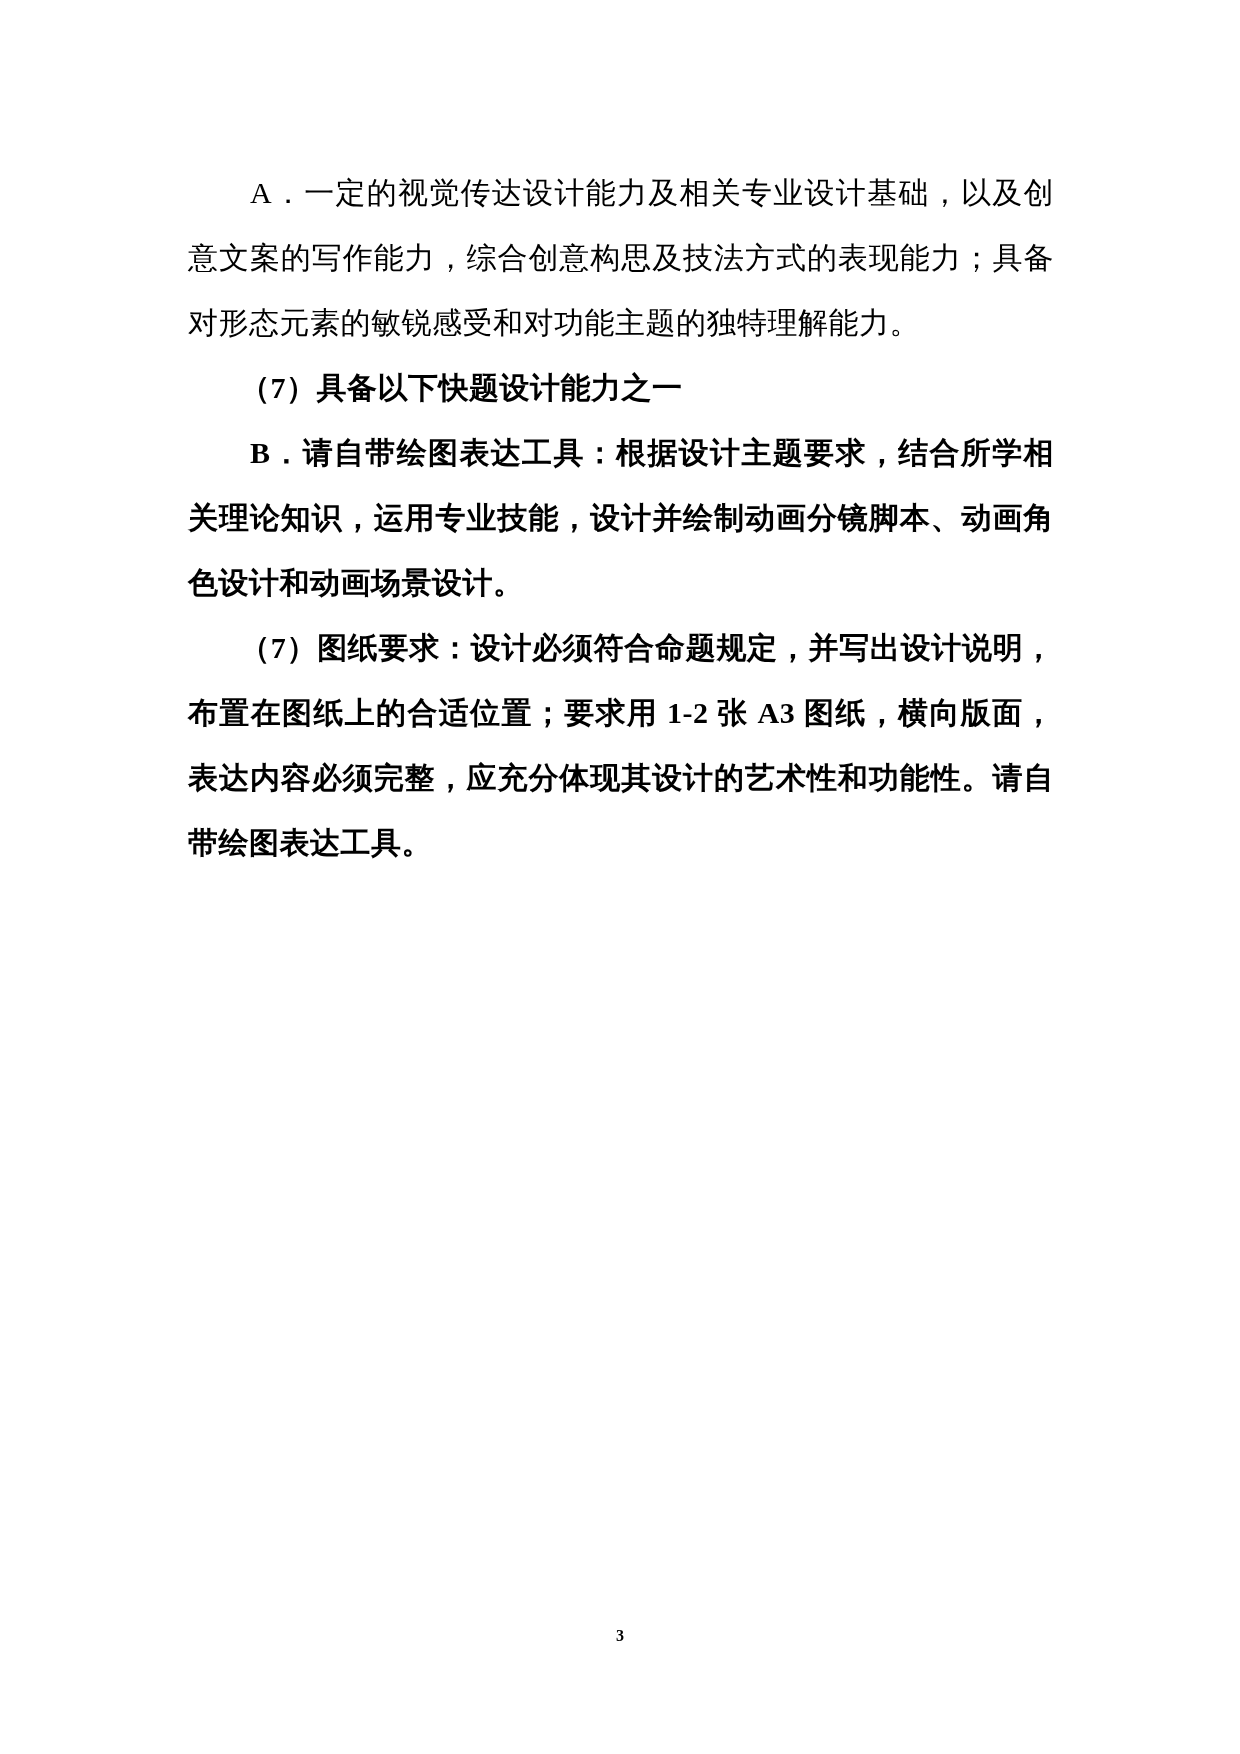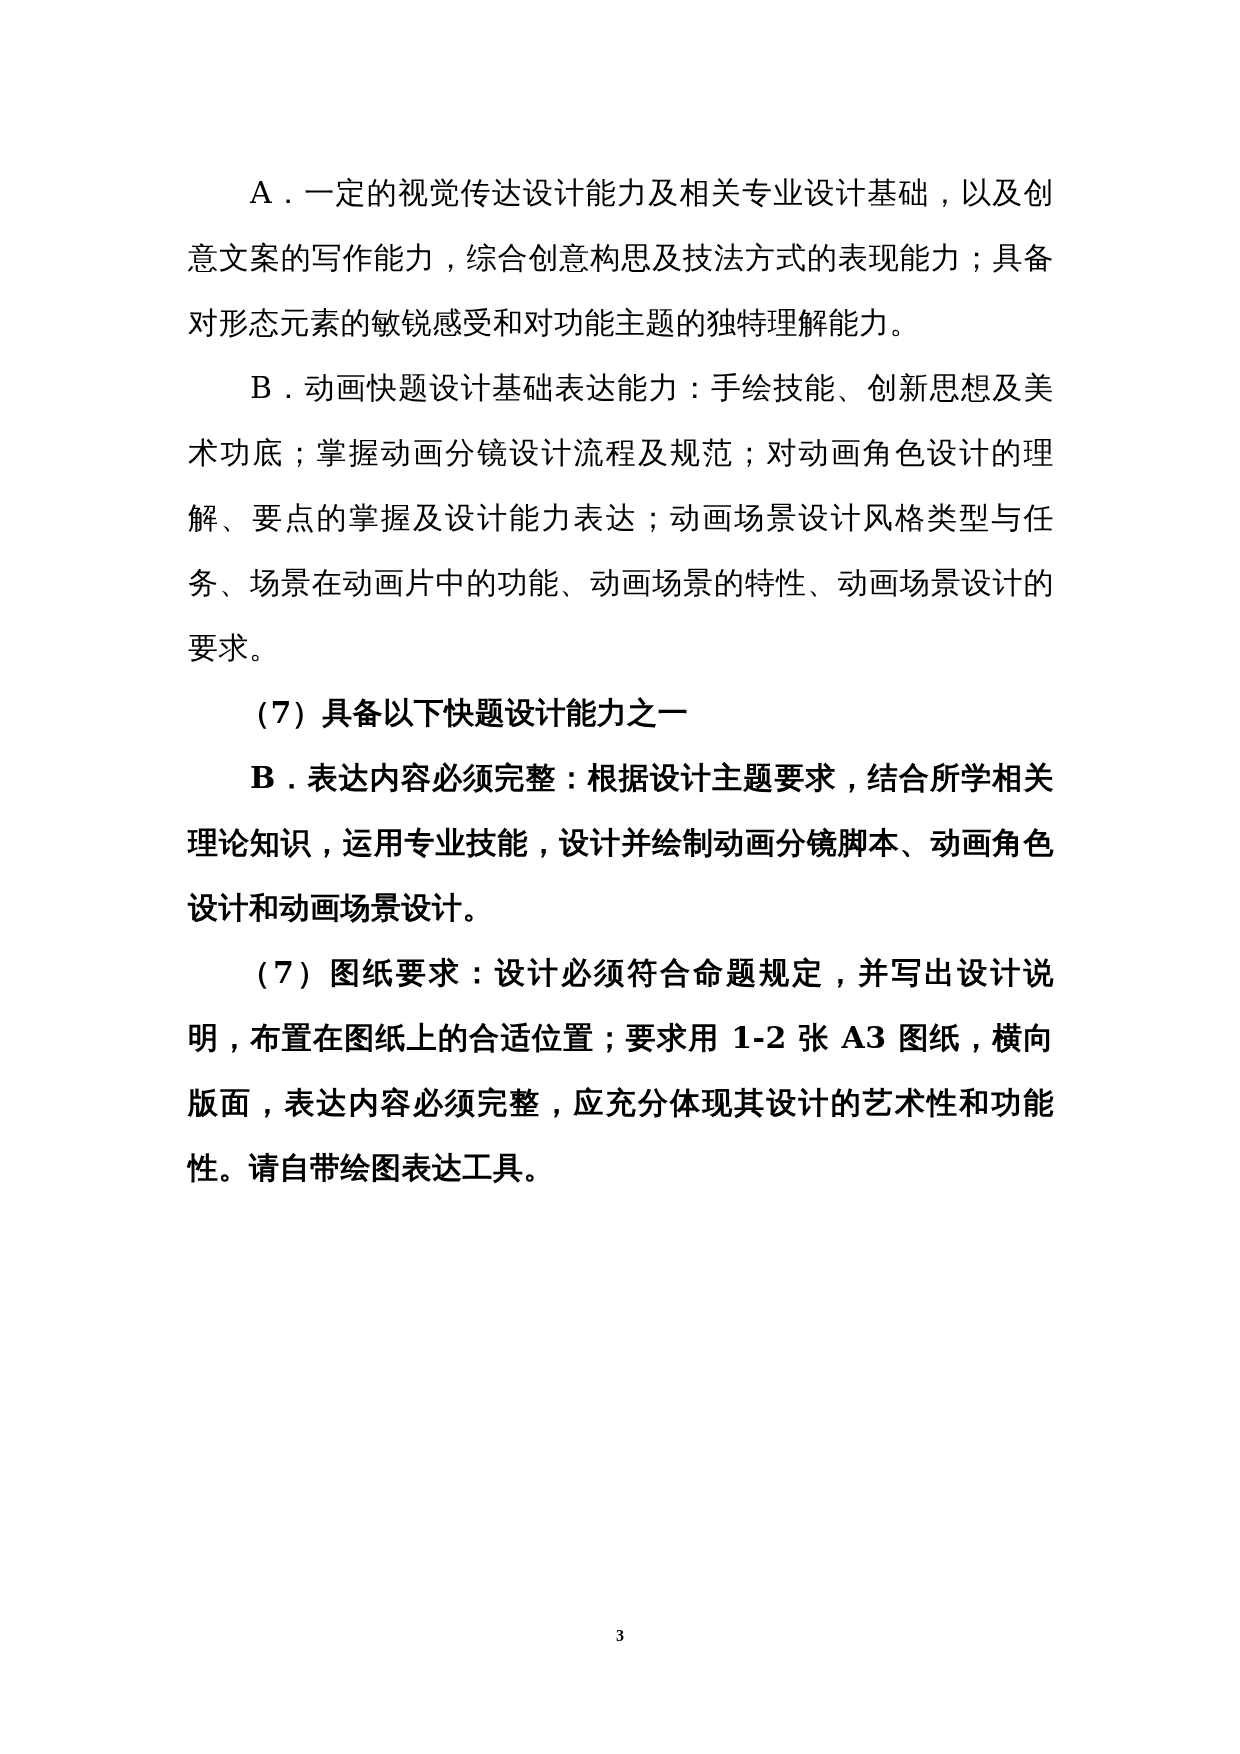--- a/index.html
+++ b/index.html
@@ -29,20 +29,21 @@
       top: 160px;
       width: 866px;
     }
     .para {
       margin: 0;
       font-size: 30px;
       line-height: 65px;
       text-align: justify;
       text-align-last: left;
       letter-spacing: 0.5px;
+      font-family: Liberation Serif, serif;
     }
     .indent { text-indent: 62px; }
     .indent-sm { text-indent: 52px; }
     .bold { font-weight: bold; }
     .page-number {
       position: absolute;
       left: 0;
       width: 1240px;
       top: 1626px;
       text-align: center;
@@ -51,19 +52,18 @@
       font-size: 16px;
       line-height: 20px;
     }
   </style>
 </head>
 <body>
 
 <div class="page">
   <div class="body-text">
     <p class="para indent">A．一定的视觉传达设计能力及相关专业设计基础，以及创意文案的写作能力，综合创意构思及技法方式的表现能力；具备对形态元素的敏锐感受和对功能主题的独特理解能力。</p>
-    <p class="para indent">B．动画快题设计基础表达能力：手绘技能、创新思想及美术功底；掌握动画分镜设计流程及规范；对动画角色设计的理解、要点的掌握及设计能力表达；动画场景设计风格类型与任务、场景在动画片中的功能、动画场景的特性、动画场景设计的要求。</p>
     <p class="para indent-sm bold">（7）具备以下快题设计能力之一</p>
-    <p class="para indent bold">B．表达内容必须完整：根据设计主题要求，结合所学相关理论知识，运用专业技能，设计并绘制动画分镜脚本、动画角色设计和动画场景设计。</p>
+    <p class="para indent bold">B．请自带绘图表达工具：根据设计主题要求，结合所学相关理论知识，运用专业技能，设计并绘制动画分镜脚本、动画角色设计和动画场景设计。</p>
     <p class="para indent-sm bold">（7）图纸要求：设计必须符合命题规定，并写出设计说明，布置在图纸上的合适位置；要求用 1-2 张 A3 图纸，横向版面，表达内容必须完整，应充分体现其设计的艺术性和功能性。请自带绘图表达工具。</p>
   </div>
   <div class="page-number">3</div>
 </div>
 
 </body></html>

